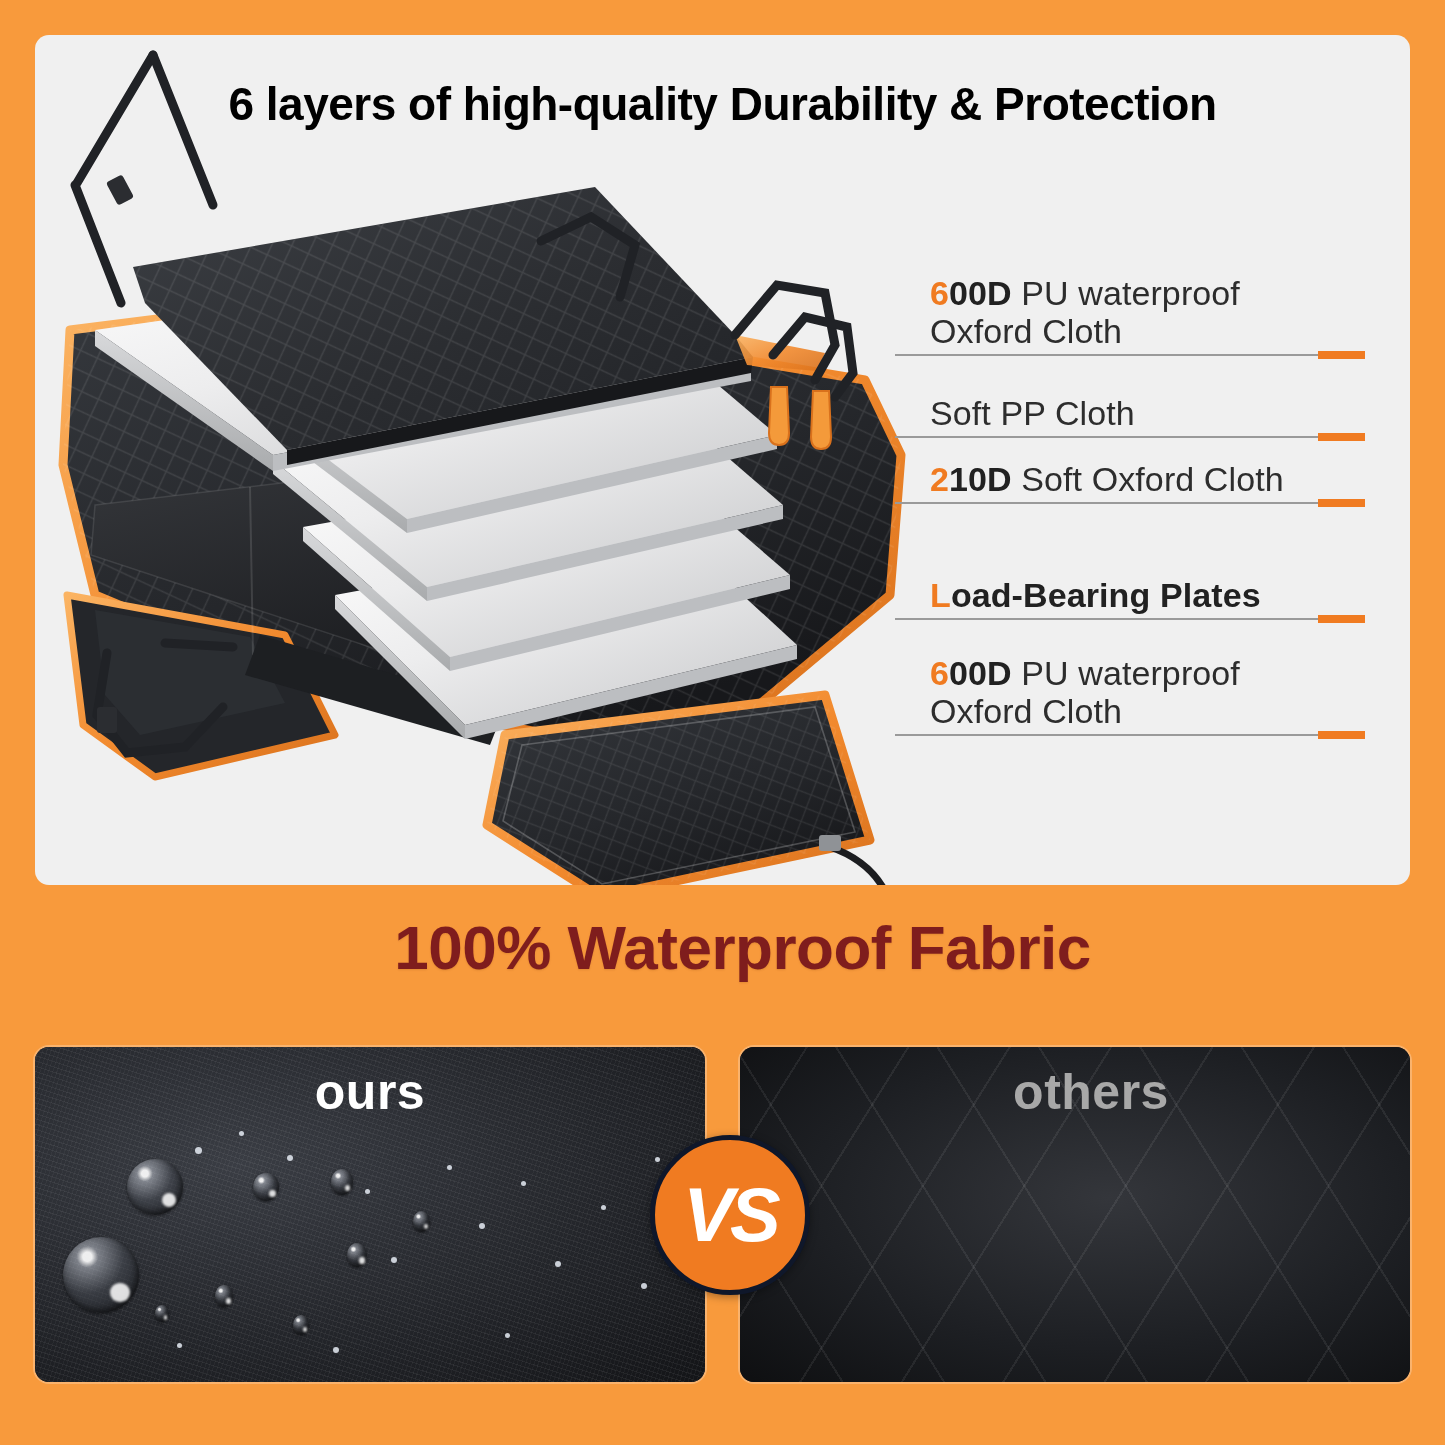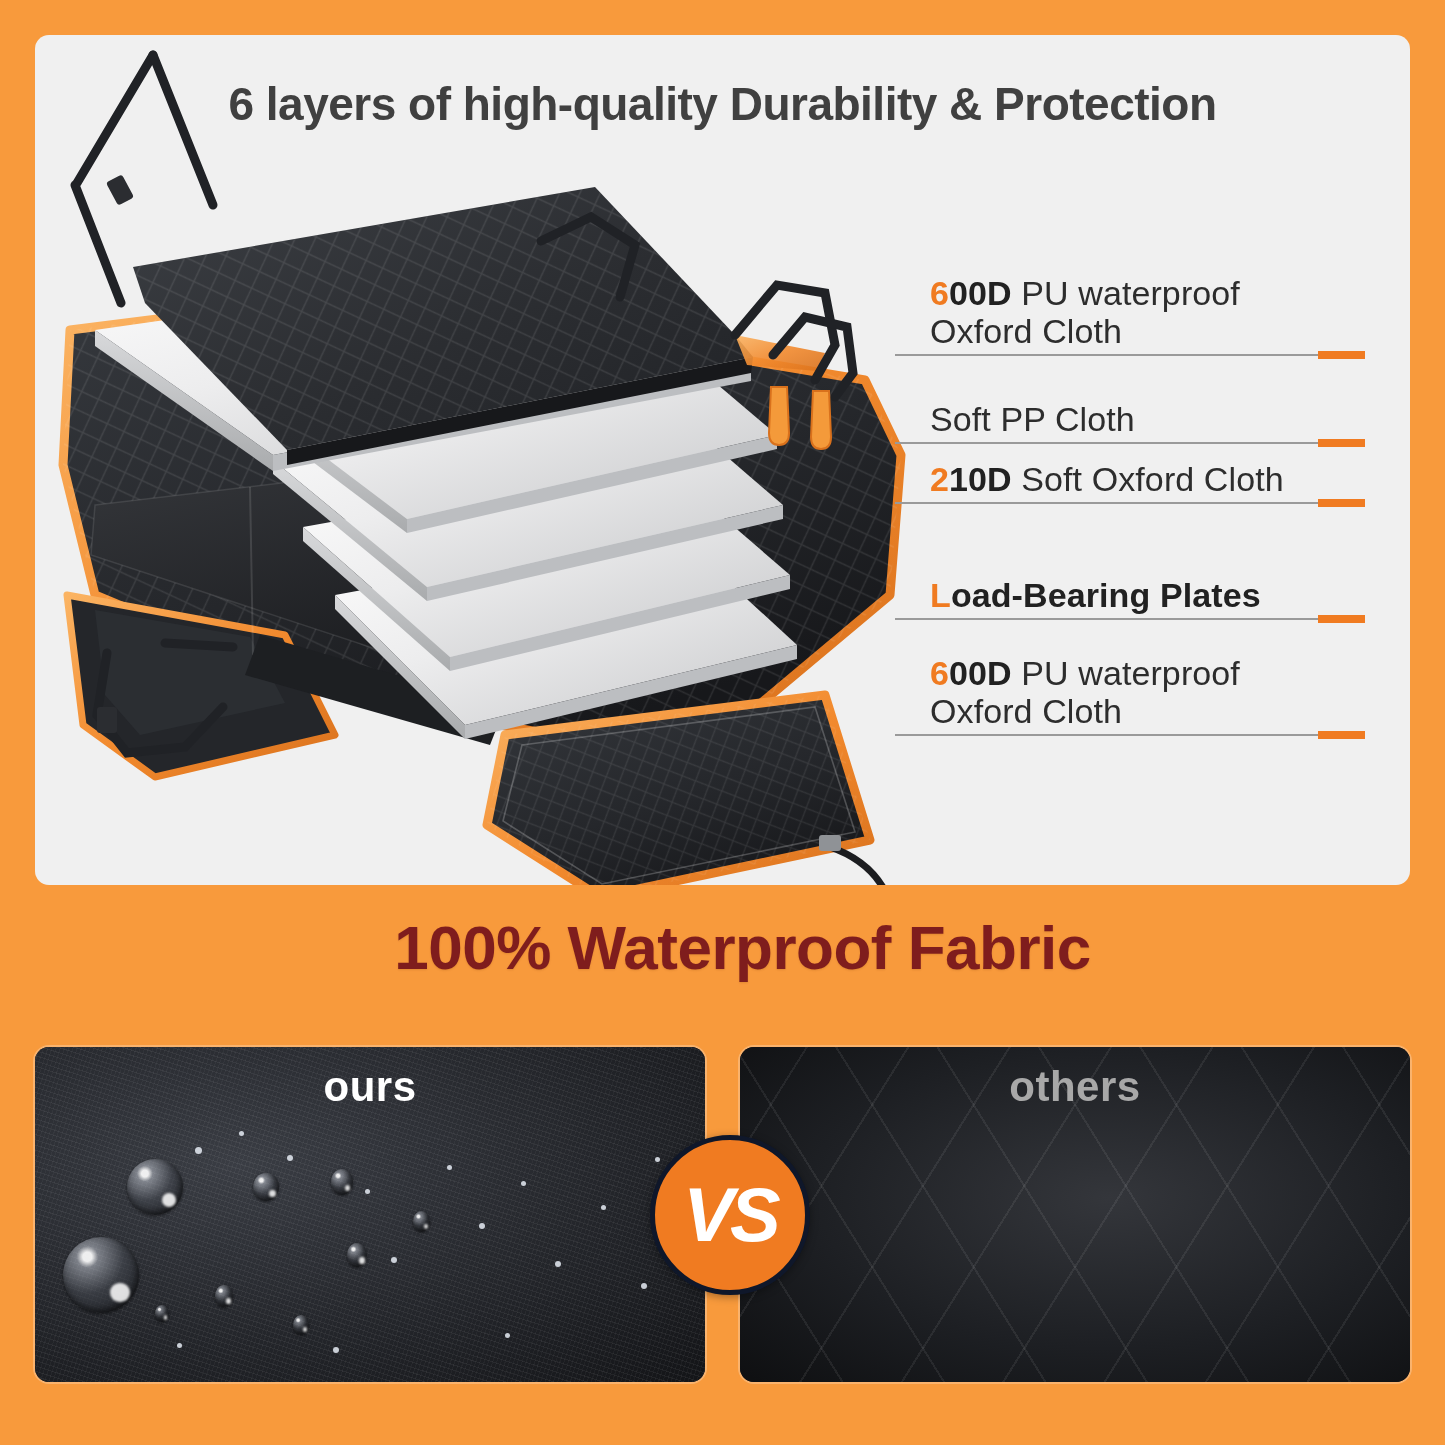--- a/index.html
+++ b/index.html
@@ -21,21 +21,21 @@
     overflow:hidden;
   }
 
   .hero-title{
     position:absolute;
     left:0; top:42px;
     width:100%;
     text-align:center;
     font-size:46px;
     font-weight:bold;
-    color:#404040;
+    color:#000000;
     letter-spacing:-0.5px;
     white-space:nowrap;
   }
 
   
   .product-art{
     position:absolute;
     left:0; top:0;
     width:900px; height:850px;
   }
@@ -108,27 +108,27 @@
     box-shadow:0 0 0 2px rgba(255,255,255,0.25);
   }
   .panel-ours{ left:35px; width:670px; }
   .panel-others{ left:740px; width:670px; }
 
   .panel-caption{
     position:absolute;
     left:0; top:16px;
     width:100%;
     text-align:center;
-    font-size:42px;
+    font-size:50px;
     font-weight:bold;
     letter-spacing:0.5px;
     z-index:6;
   }
   .cap-ours{ color:#FFFFFF; }
-  .cap-others{ color:#A8A8A8; }
+  .cap-others{ color:#A8A8A8;padding-left:16px; }
 
   
   .tex-ours{
     position:absolute; inset:0;
     background:
       repeating-linear-gradient(18deg, rgba(255,255,255,.055) 0 1px, rgba(0,0,0,0) 1px 5px),
       repeating-linear-gradient(108deg, rgba(255,255,255,.035) 0 1px, rgba(0,0,0,0) 1px 4px),
       radial-gradient(ellipse at 30% 35%, #3a3d44 0%, #24262b 55%, #131417 100%);
   }
   .tex-others{
@@ -325,21 +325,21 @@
 
   <div class="labels">
 
     <div class="label-row" style="top:0px;height:96px;">
       <div class="label-text"><span class="accent">6</span><span class="bold">00D</span> PU waterproof
 Oxford Cloth</div>
       <div class="leader"></div>
       <div class="leader-tip"></div>
     </div>
 
-    <div class="label-row" style="top:96px;height:68px;margin-top:20px;">
+    <div class="label-row" style="top:96px;height:82px;">
       <div class="label-text">Soft PP Cloth</div>
       <div class="leader"></div>
       <div class="leader-tip"></div>
     </div>
 
     <div class="label-row" style="top:178px;height:66px;">
       <div class="label-text"><span class="accent">2</span><span class="bold">10D</span> Soft Oxford Cloth</div>
       <div class="leader"></div>
       <div class="leader-tip"></div>
     </div>

